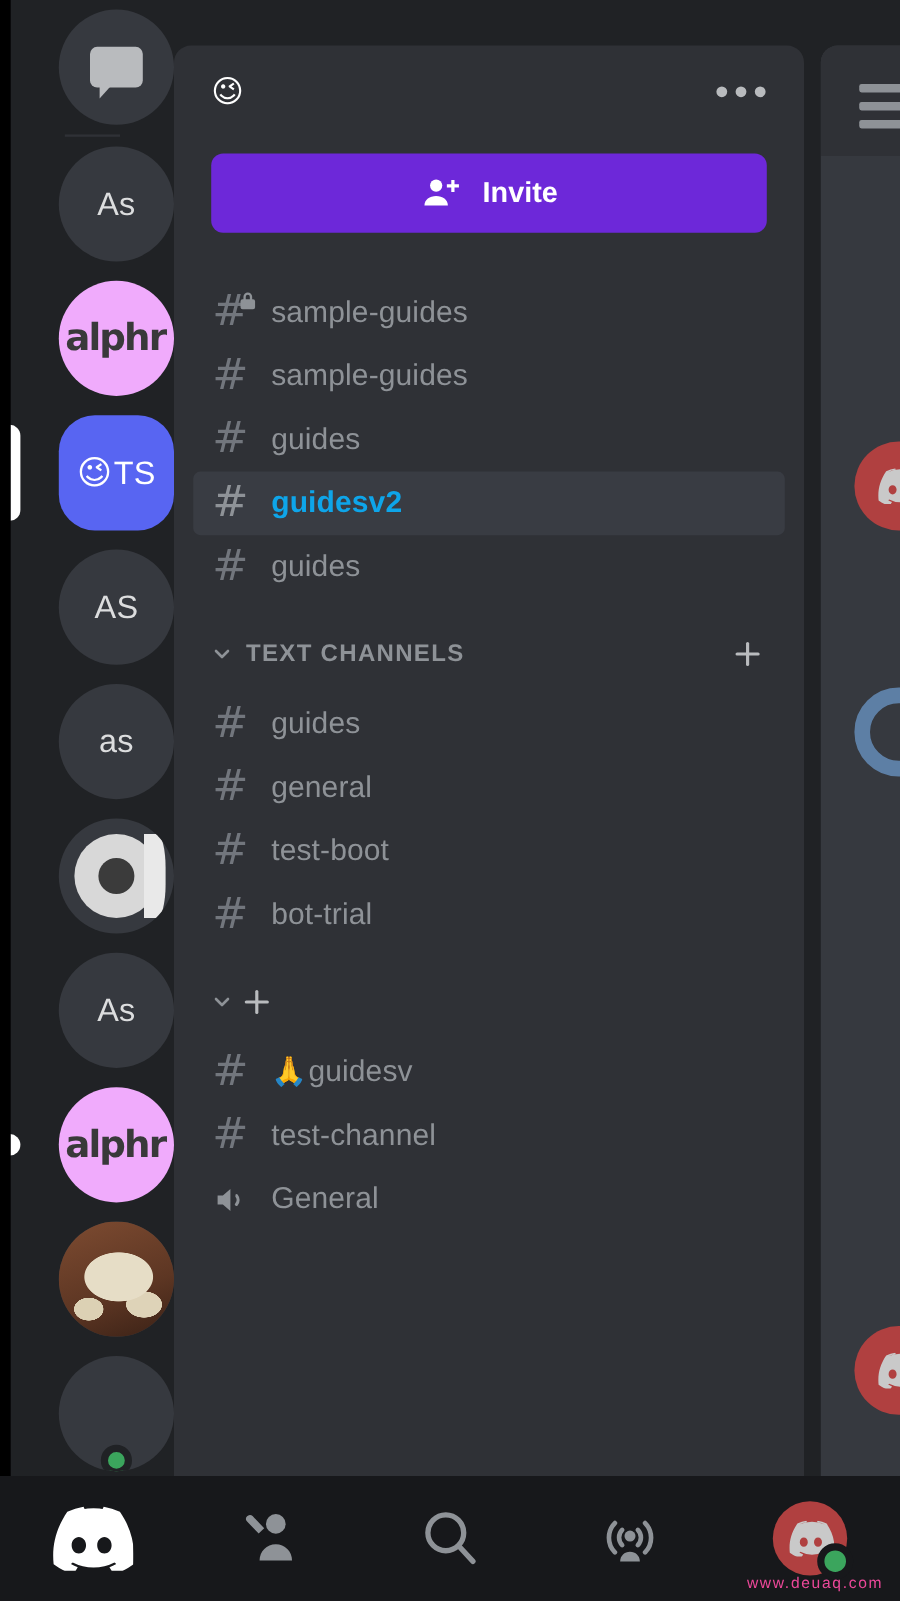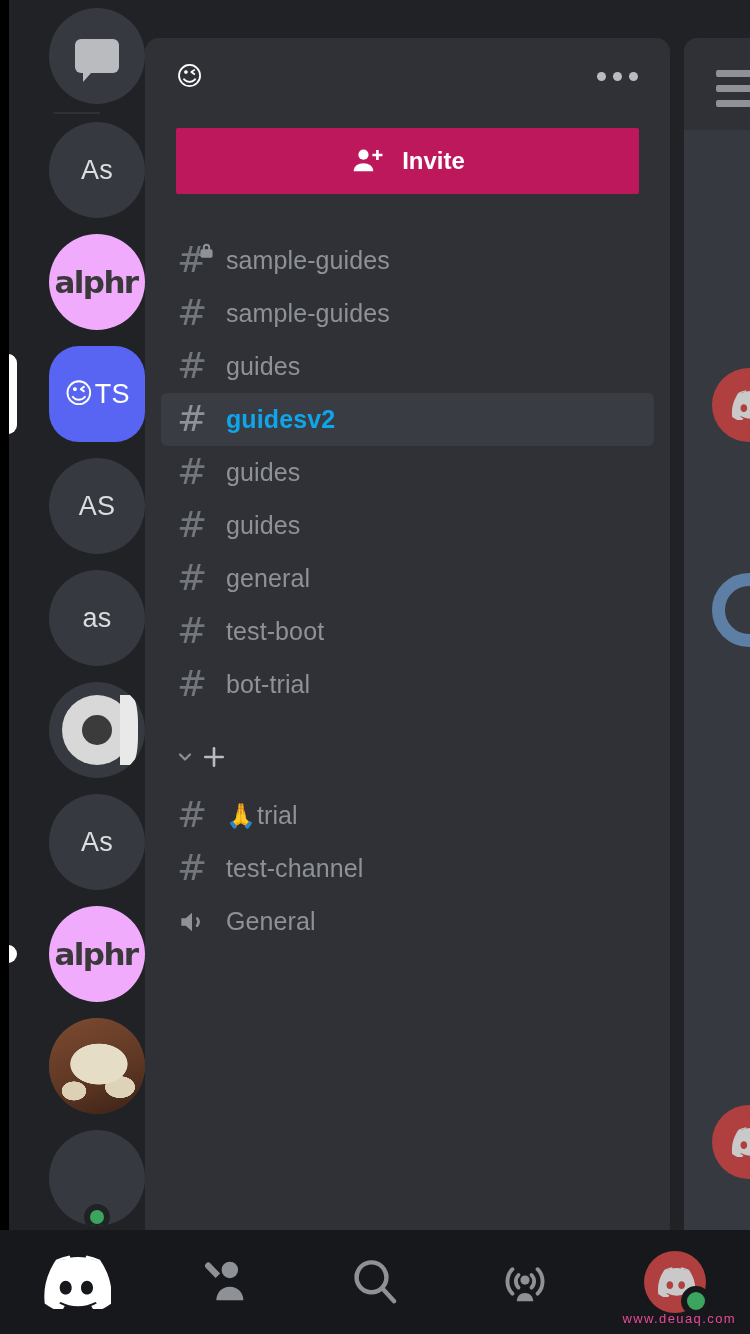--- a/index.html
+++ b/index.html
@@ -203,22 +203,22 @@
   .more-dots i {
     width: 9px; height: 9px;
     border-radius: 50%;
     background: #b9bbbe;
     display: block;
   }
 
   .invite-btn {
     margin: 14px 31px 0 31px;
     height: 66px;
-    background: #be185d;
-    border-radius: 2px;
+    background: #6d28d9;
+    border-radius: 10px;
     display: flex;
     align-items: center;
     justify-content: center;
     gap: 18px;
     color: #ffffff;
     font-size: 24px;
     font-weight: 600;
     cursor: pointer;
     border: none;
     width: calc(100% - 62px);
@@ -544,70 +544,84 @@
         <span class="ch-name">guidesv2</span>
       </div>
 
       <div class="channel-row">
         <span class="ch-icon">
           <span class="ch-hash">#</span>
         </span>
         <span class="ch-name">guides</span>
       </div>
 
-
-      <div class="channel-row">
-        <span class="ch-icon">
-          <span class="ch-hash">#</span>
-        </span>
-        <span class="ch-name">guides</span>
-      </div>
-
-      <div class="channel-row">
-        <span class="ch-icon">
-          <span class="ch-hash">#</span>
-        </span>
-        <span class="ch-name">general</span>
-      </div>
-
-      <div class="channel-row">
-        <span class="ch-icon">
-          <span class="ch-hash">#</span>
-        </span>
-        <span class="ch-name">test-boot</span>
-      </div>
-
-      <div class="channel-row">
-        <span class="ch-icon">
-          <span class="ch-hash">#</span>
-        </span>
-        <span class="ch-name">bot-trial</span>
-      </div>
-
       <div class="category-row">
         <span class="cat-caret">
           <svg width="20" height="20" viewBox="0 0 24 24" fill="none" stroke="#8e9297" stroke-width="2.6" stroke-linecap="round" stroke-linejoin="round">
               <polyline points="6 9 12 15 18 9"></polyline>
             </svg>
         </span>
+        <span class="cat-label">TEXT CHANNELS</span>
         <span class="cat-plus">
           <svg width="30" height="30" viewBox="0 0 24 24" fill="none" stroke="#b9bbbe" stroke-width="2.1" stroke-linecap="round">
               <line x1="12" y1="5" x2="12" y2="19"></line>
               <line x1="5" y1="12" x2="19" y2="12"></line>
             </svg>
         </span>
       </div>
 
       <div class="channel-row">
         <span class="ch-icon">
           <span class="ch-hash">#</span>
         </span>
+        <span class="ch-name">guides</span>
+      </div>
+
+      <div class="channel-row">
+        <span class="ch-icon">
+          <span class="ch-hash">#</span>
+        </span>
+        <span class="ch-name">general</span>
+      </div>
+
+      <div class="channel-row">
+        <span class="ch-icon">
+          <span class="ch-hash">#</span>
+        </span>
+        <span class="ch-name">test-boot</span>
+      </div>
+
+      <div class="channel-row">
+        <span class="ch-icon">
+          <span class="ch-hash">#</span>
+        </span>
+        <span class="ch-name">bot-trial</span>
+      </div>
+
+      <div class="category-row">
+        <span class="cat-caret">
+          <svg width="20" height="20" viewBox="0 0 24 24" fill="none" stroke="#8e9297" stroke-width="2.6" stroke-linecap="round" stroke-linejoin="round">
+              <polyline points="6 9 12 15 18 9"></polyline>
+            </svg>
+        </span>
+        <span class="cat-plus">
+          <svg width="30" height="30" viewBox="0 0 24 24" fill="none" stroke="#b9bbbe" stroke-width="2.1" stroke-linecap="round">
+              <line x1="12" y1="5" x2="12" y2="19"></line>
+              <line x1="5" y1="12" x2="19" y2="12"></line>
+            </svg>
+        </span>
+      </div>
+
+      <div class="channel-row">
+        <span class="ch-icon">
+          <span class="ch-hash">#</span>
+        </span>
         <span class="ch-name">
           <span class="ch-emoji">🙏</span>
-          <span>trial</span>
+          <span>guidesv</span>
         </span>
       </div>
 
       <div class="channel-row">
         <span class="ch-icon">
           <span class="ch-hash">#</span>
         </span>
         <span class="ch-name">test-channel</span>
       </div>
 

